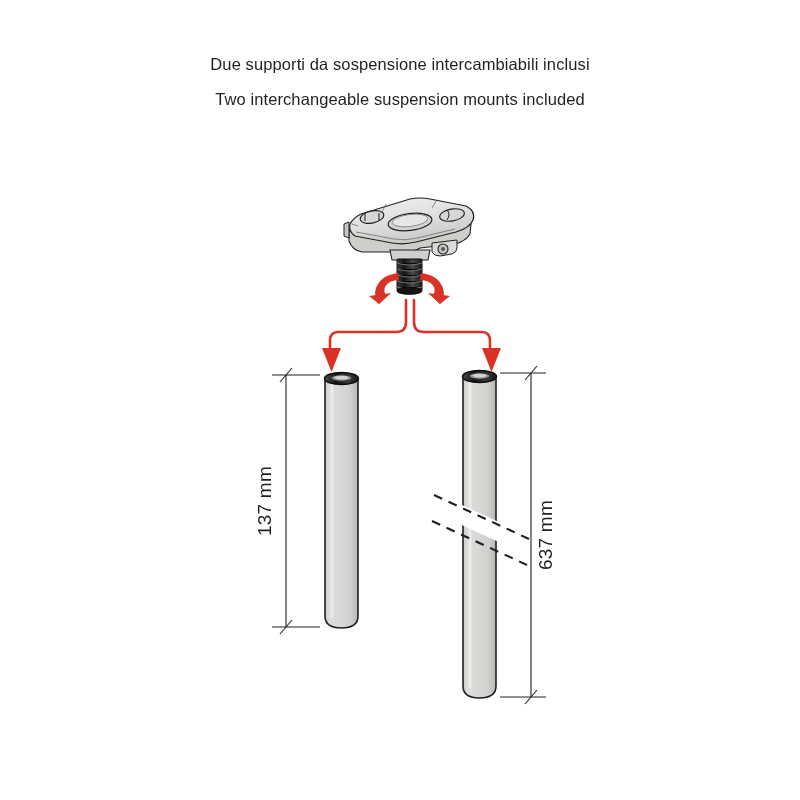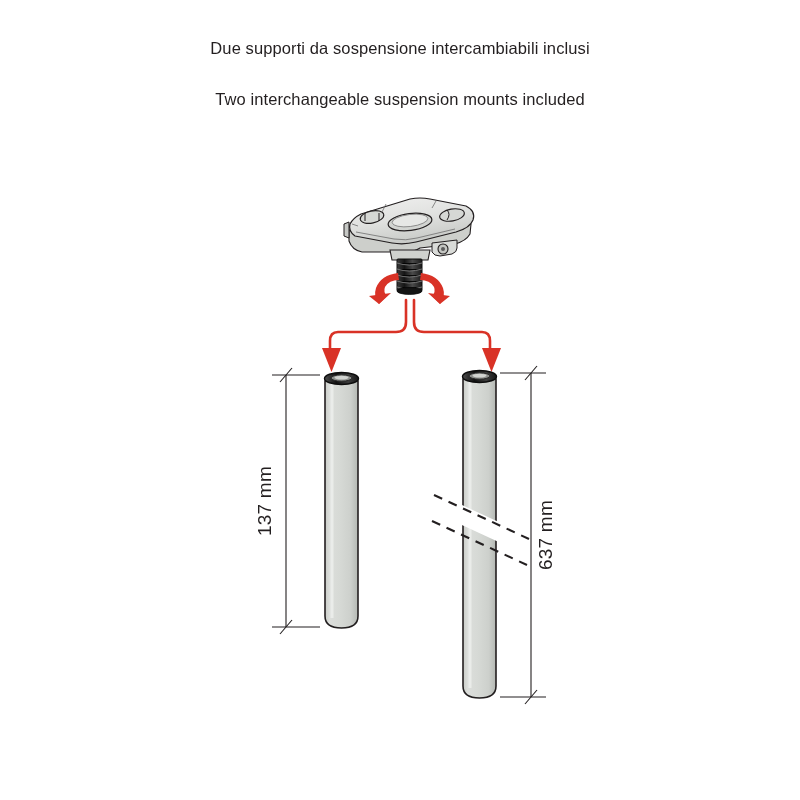--- a/index.html
+++ b/index.html
@@ -19,33 +19,33 @@
     position: relative;
     width: 800px;
     height: 800px;
     background: #ffffff;
   }
 
   
   .captions {
     position: absolute;
     left: 0;
-    top: 40px;
+    top: 56px;
     width: 800px;
     text-align: center;
   }
   .caption-line {
     color: #231f20;
     font-size: 16.5px;
     letter-spacing: 0.1px;
     line-height: 1;
     white-space: nowrap;
   }
   .caption-it { margin-bottom: 0; }
-  .caption-en { margin-top: 34px; }
+  .caption-en { margin-top: 18px; }
 
   
   #diagram {
     position: absolute;
     left: 0;
     top: 0;
     width: 800px;
     height: 800px;
   }
   #diagram svg {

